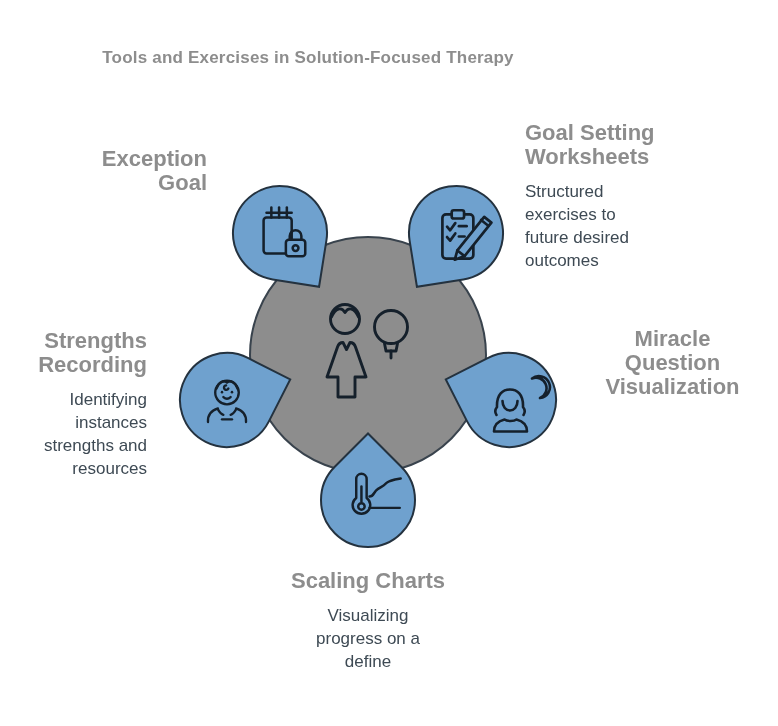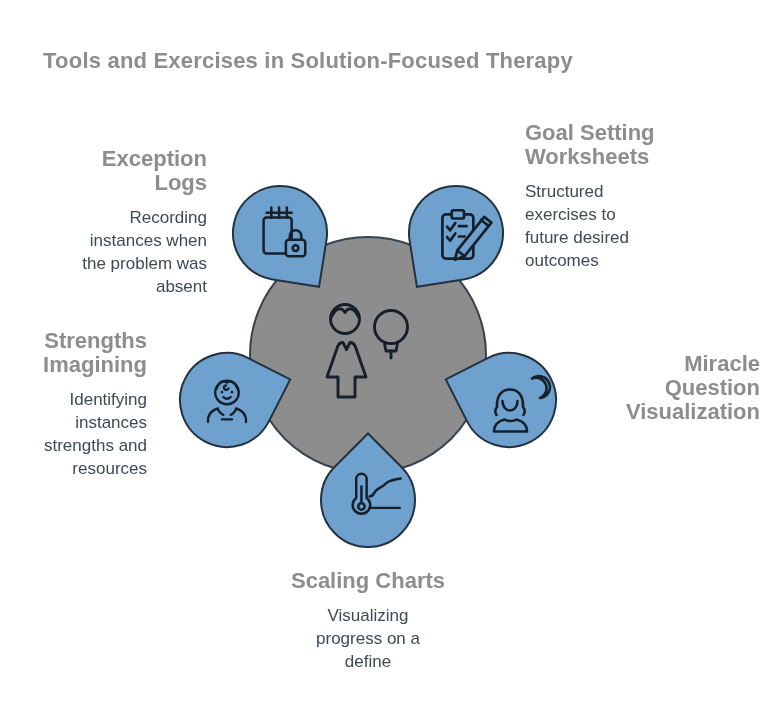--- a/index.html
+++ b/index.html
@@ -7,21 +7,21 @@
     --body_slate:#3e4a54; --shape_blue:#6fa1ce; --shape_blue_border:#24323f;
     --center_gray:#8d8d8d; --center_gray_border:#39434d; --icon_stroke:#15202b;
   }
   html,body{margin:0;padding:0;background:#f3f3f3;}
   .canvas{
     position:relative;width:778px;height:726px;background:var(--background);
     font-family:"Liberation Sans", sans-serif;overflow:hidden;margin:0 auto;
   }
   .title{
     position:absolute;top:48px;left:0;width:616px;margin:0;
-    text-align:center;font-size:22px;font-weight:bold;color:var(--title_gray);
+    text-align:center;font-size:17px;font-weight:bold;color:var(--title_gray);
     letter-spacing:.2px;
   }
   .gray-circle{
     position:absolute;left:249px;top:236px;width:238px;height:238px;
     background:var(--center_gray);border:2.5px solid var(--center_gray_border);
     border-radius:50%;box-sizing:border-box;
   }
   .teardrop{
     position:absolute;width:96px;height:96px;box-sizing:border-box;
     background:var(--shape_blue);border:2.4px solid var(--shape_blue_border);
@@ -48,21 +48,21 @@
   .heading{
     font-size:22px;font-weight:bold;color:var(--heading_gray);
     line-height:24px;margin:0 0 11px 0;
   }
   .desc{font-size:17px;color:var(--body_slate);line-height:23px;}
   .lb-tl{right:571px;top:147px;width:150px;text-align:right;}
   .lb-tl .desc{width:136px;margin-left:auto;}
   .lb-tr{left:525px;top:121px;width:150px;text-align:left;}
   .lb-tr .desc{width:130px;}
   .lb-l{right:631px;top:329px;width:120px;text-align:right;}
-  .lb-r{left:585px;top:327px;width:175px;text-align:right;margin-top:25px;}
+  .lb-r{left:585px;top:327px;width:175px;text-align:center;}
   .lb-r .desc{width:142px;}
   .lb-b{left:268px;top:569px;width:200px;text-align:center;}
   .lb-b .desc{width:135px;margin:0 auto;}
 </style>
 </head>
 <body>
 
 <div class="canvas">
 
   <h1 class="title">Tools and Exercises in Solution-Focused Therapy</h1>
@@ -142,31 +142,30 @@
     <svg width="76" height="53" viewBox="0 0 80 56">
       <path d="M17,29.5 V9.5 a5.5,5.5 0 0 1 11,0 V29.5 a9.3,9.3 0 1 1 -11,0 z"></path>
       <path d="M22.5,17.5 V33"></path>
       <circle cx="22.5" cy="38.5" r="3.4"></circle>
       <path d="M31,28 C36,28 35,23 40,20 C44,17.5 46,17 48,14.5 C50,12 54,11 58,10 L64,9"></path>
       <path d="M31,40 H63"></path>
     </svg>
   </div>
 
   <div class="label-block lb-tl">
-    <div class="heading">Exception Logs</div>
-    <div class="desc">Recording instances when the problem was absent</div>
+    <div class="heading">Exception Goal</div>
   </div>
 
   <div class="label-block lb-tr">
     <div class="heading">Goal Setting Worksheets</div>
     <div class="desc">Structured exercises to future desired outcomes</div>
   </div>
 
   <div class="label-block lb-l">
-    <div class="heading">Strengths Imagining</div>
+    <div class="heading">Strengths Recording</div>
     <div class="desc">Identifying instances strengths and resources</div>
   </div>
 
   <div class="label-block lb-r">
     <div class="heading">Miracle Question Visualization</div>
   </div>
 
   <div class="label-block lb-b">
     <div class="heading">Scaling Charts</div>
     <div class="desc">Visualizing progress on a define</div>

